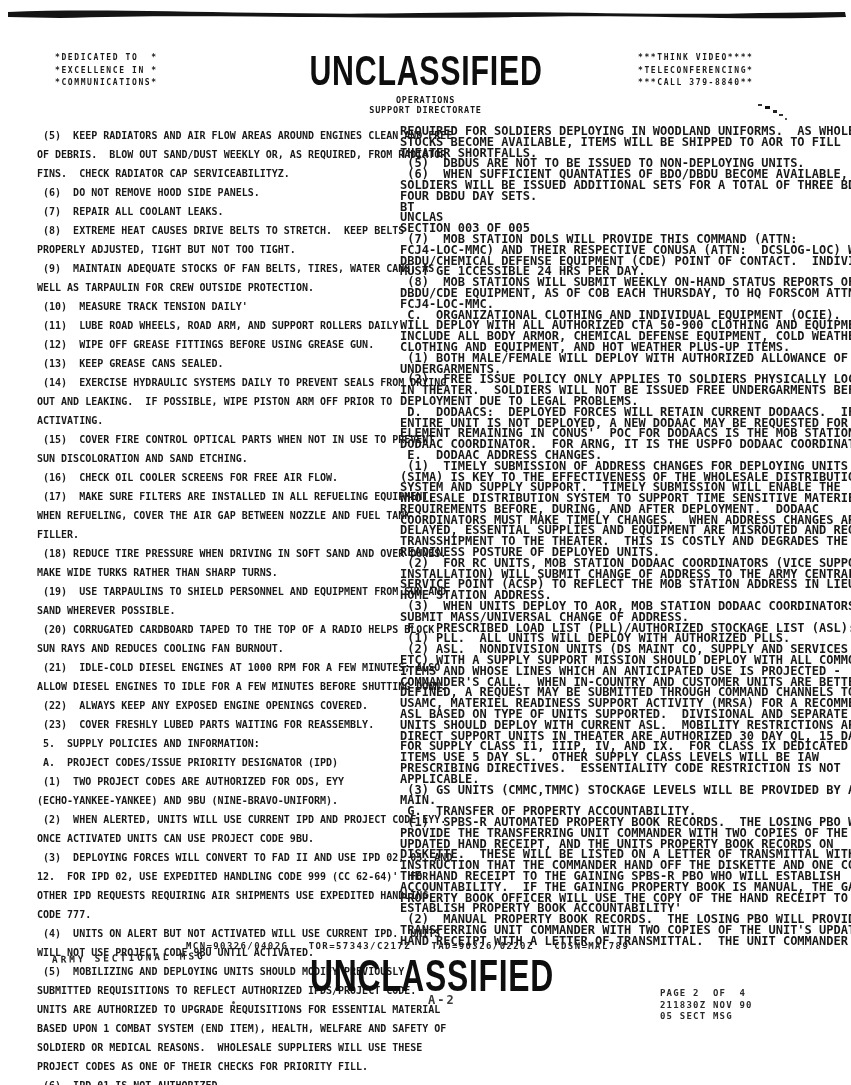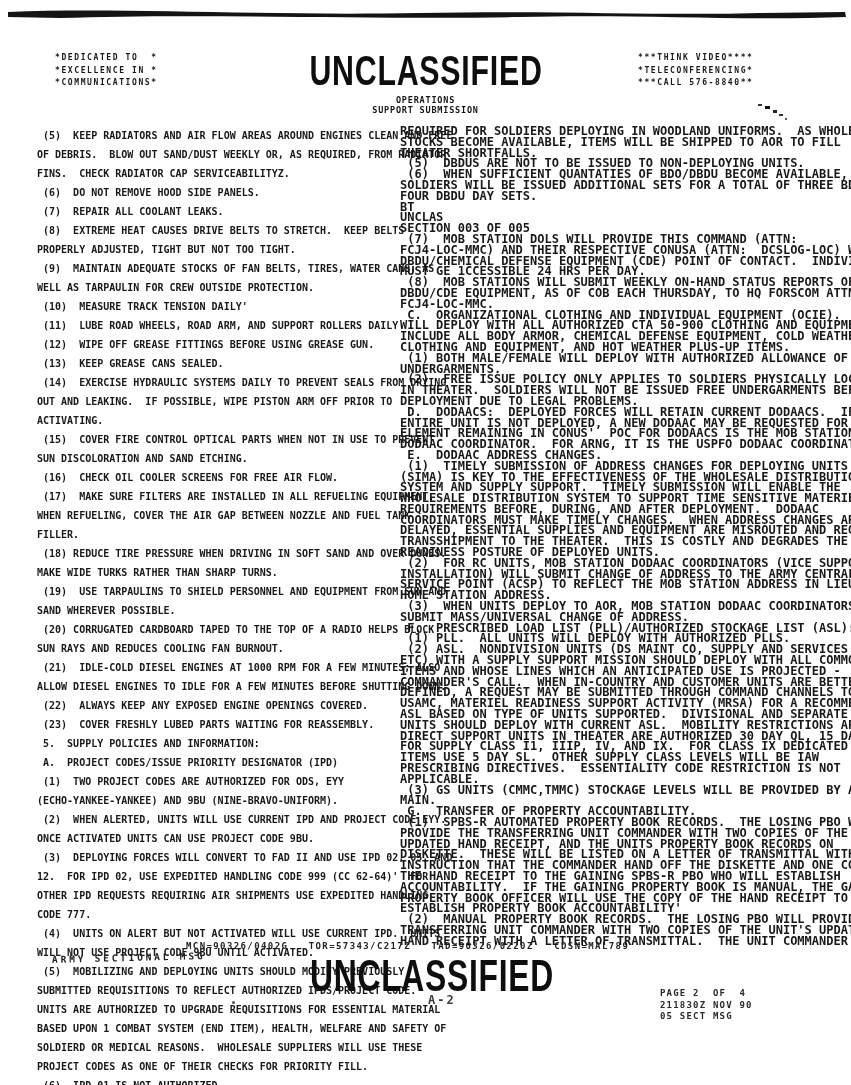--- a/index.html
+++ b/index.html
@@ -74,27 +74,27 @@
   <div class="slogan left">
     <pre>*DEDICATED TO  *
 *EXCELLENCE IN *
 *COMMUNICATIONS*</pre>
   </div>
 
   <div class="stamp top">UNCLASSIFIED</div>
 
   <div class="directorate">
     <pre>OPERATIONS
-SUPPORT SUBMISSION</pre>
+SUPPORT DIRECTORATE</pre>
   </div>
 
   <div class="slogan right">
     <pre>***THINK VIDEO****
 *TELECONFERENCING*
-***CALL 576-8840**</pre>
+***CALL 379-8840**</pre>
   </div>
 
   <svg class="scratch" viewBox="0 0 44 26" xmlns="http://www.w3.org/2000/svg" aria-hidden="true">
     <rect x="6" y="4" width="4" height="2" fill="#333"></rect>
     <rect x="13" y="6" width="5" height="3" fill="#111"></rect>
     <rect x="21" y="10" width="4" height="3" fill="#222"></rect>
     <rect x="27" y="14" width="4" height="2" fill="#333"></rect>
     <rect x="33" y="18" width="2" height="2" fill="#555"></rect>
   </svg>
 

